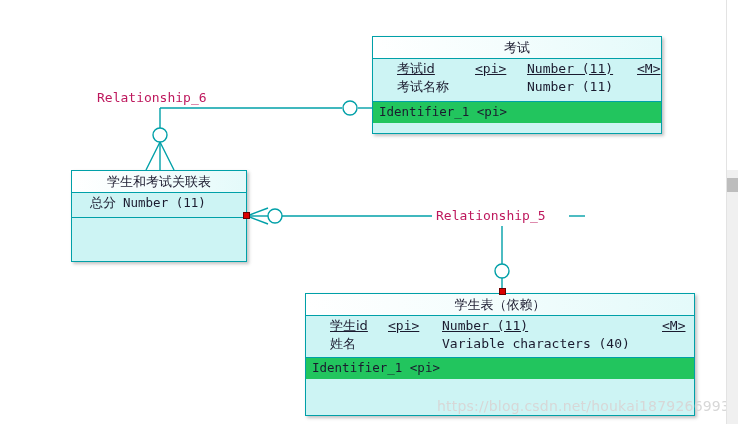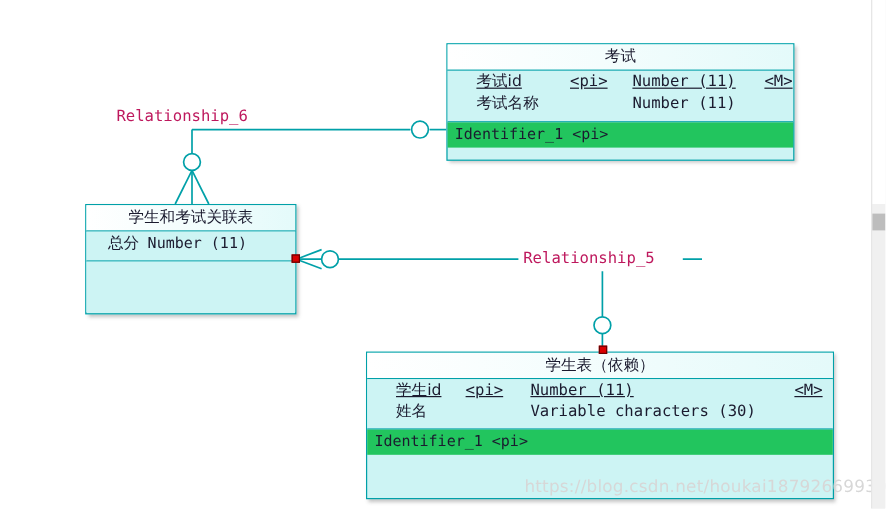--- a/index.html
+++ b/index.html
@@ -253,21 +253,21 @@
     <div class="sec attrs" style="height:42px;">
       <div class="arow">
         <span class="a-name u" style="width:58px;">学生id</span>
         <span class="a-pi u" style="width:54px;">&lt;pi&gt;</span>
         <span class="a-type u" style="width:220px;">Number (11)</span>
         <span class="a-mand u">&lt;M&gt;</span>
       </div>
       <div class="arow">
         <span class="a-name" style="width:58px;">姓名</span>
         <span class="a-pi" style="width:54px;"></span>
-        <span class="a-type" style="width:220px;">Variable characters (30)</span>
+        <span class="a-type" style="width:220px;">Variable characters (40)</span>
         <span class="a-mand"></span>
       </div>
     </div>
     <div class="sec ident">Identifier_1 &lt;pi&gt;</div>
   </div>
 
   <div class="rel-label" style="left:97px; top:90px;">Relationship_6</div>
   <div class="rel-label" style="left:436px; top:208px;">Relationship_5</div>
 
   <div class="handle active" style="left:243px; top:212px;"></div>

